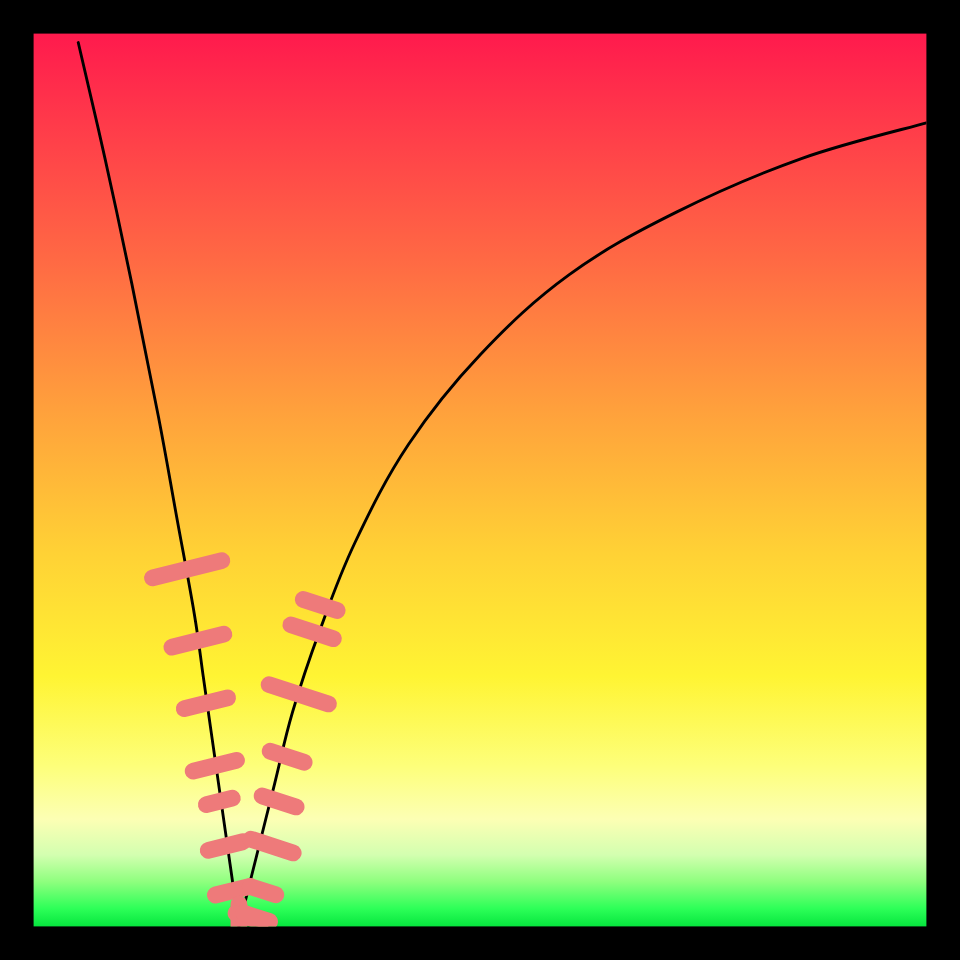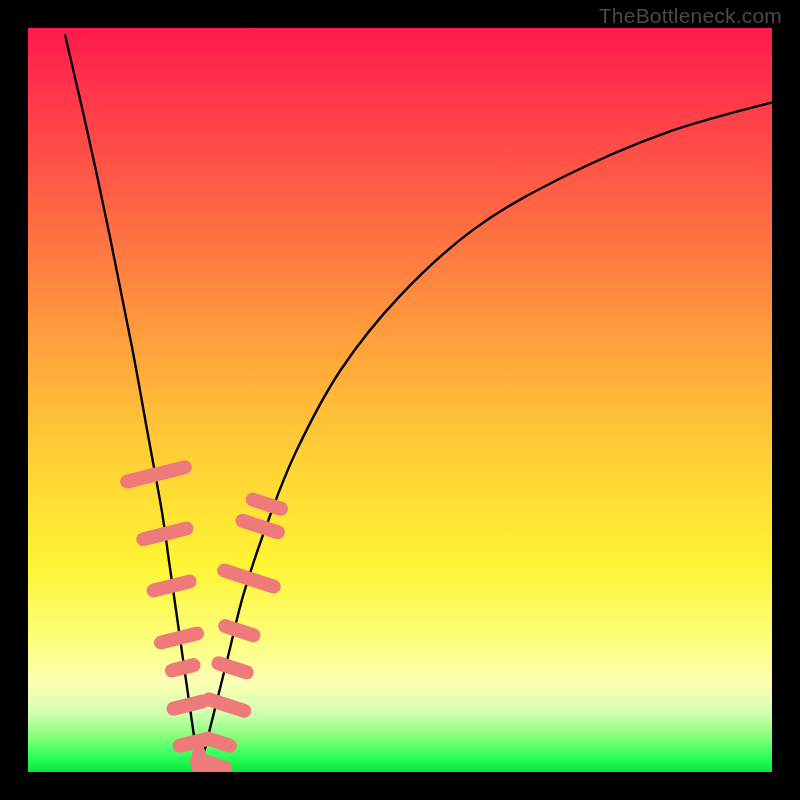--- a/index.html
+++ b/index.html
@@ -66,21 +66,20 @@
     stroke: #000;
     stroke-width: 2.4;
     stroke-linecap: round;
   }
 </style>
 </head>
 <body>
 
 <div class="frame">
 
-  <div class="watermark">TheBottleneck.com</div>
 
   <div class="plot-area">
     <svg class="curves" viewBox="0 0 744 744">
       <g id="curve-group">
           <path d="M 37.2 7.440000000000055 C 41.217600000000004 24.849600000000038, 51.48480000000001 68.00159999999997, 59.52 104.15999999999997 C 67.5552 140.31839999999997, 73.8048 169.48320000000004, 81.84 208.32000000000005 C 89.8752 247.15680000000006, 97.46400000000001 285.10080000000005, 104.16000000000001 319.92 C 110.85600000000001 354.7392, 113.68320000000001 372.2976, 119.04 401.76 C 124.3968 431.2224, 129.9024 459.49440000000004, 133.92 483.6 C 137.93759999999997 507.7056, 138.6816 516.9312, 141.36 535.68 C 144.03840000000002 554.4287999999999, 146.12160000000003 569.0112, 148.8 587.76 C 151.4784 606.5088, 153.56159999999997 621.0912000000001, 156.23999999999998 639.84 C 158.9184 658.5888, 161.0016 673.1712, 163.68 691.92 C 166.35840000000002 710.6687999999999, 169.7808 734.6256, 171.12 744" class="curve-path"></path>
           <path d="M 171.12 744 C 173.79840000000002 733.2864, 180.6432 705.9072, 186 684.48 C 191.3568 663.0528, 195.52320000000003 646.3872, 200.88000000000002 624.96 C 206.23680000000002 603.5328000000001, 209.064 588.2064, 215.76 565.44 C 222.456 542.6736000000001, 228.7056 523.9248, 238.08 498.48 C 247.45440000000002 473.03520000000003, 254.44799999999998 452.2032, 267.84 424.08 C 281.23199999999997 395.9568, 293.73119999999994 370.36319999999995, 312.47999999999996 342.23999999999995 C 331.2288 314.11679999999996, 347.8944 293.28479999999996, 372 267.84 C 396.1056 242.3952, 416.9376 222.3072, 446.4 200.88 C 475.8624 179.4528, 500.8607999999999 166.20959999999997, 535.68 148.79999999999995 C 570.4992 131.39039999999994, 602.3424 117.55199999999996, 639.84 104.15999999999997 C 677.3376000000001 90.76799999999997, 725.2512 79.75679999999997, 744 74.39999999999998" class="curve-path"></path>
         </g>
       <g id="marker-group">
           <line x1="99.09199918602633" y1="453.5995956130461" x2="156.84400081397365" y2="439.20040438695384" stroke="#ee7a7a" stroke-width="14" stroke-linecap="round"></line>
           <line x1="115.23899938951975" y1="511.3196967097845" x2="158.55300061048024" y2="500.5203032902154" stroke="#ee7a7a" stroke-width="14" stroke-linecap="round"></line>

